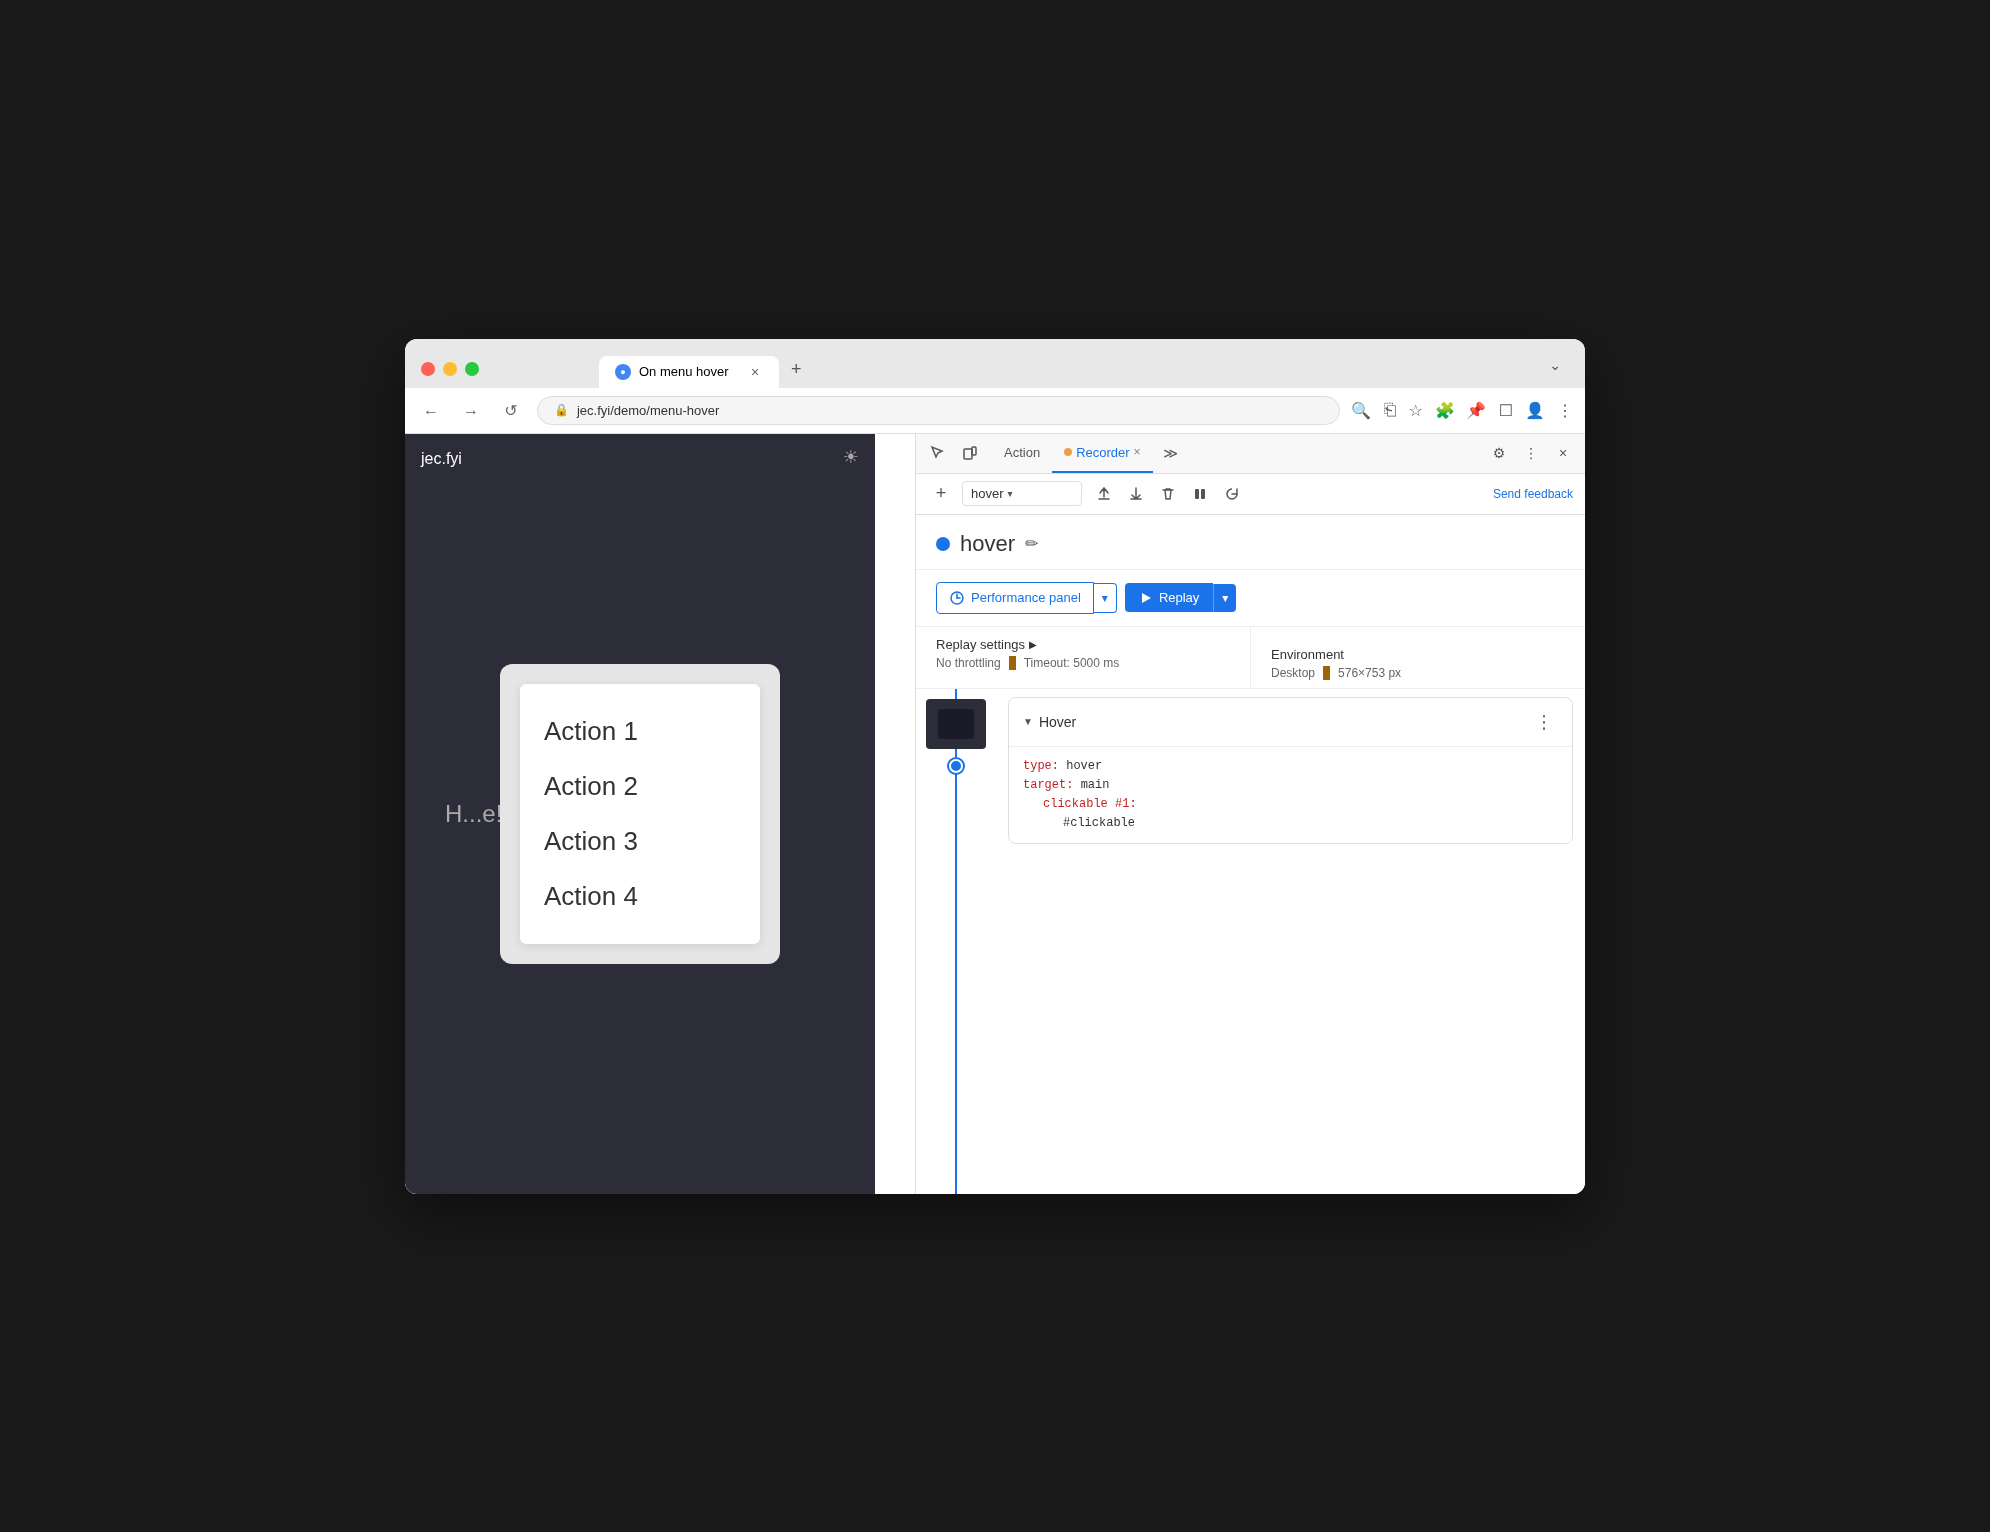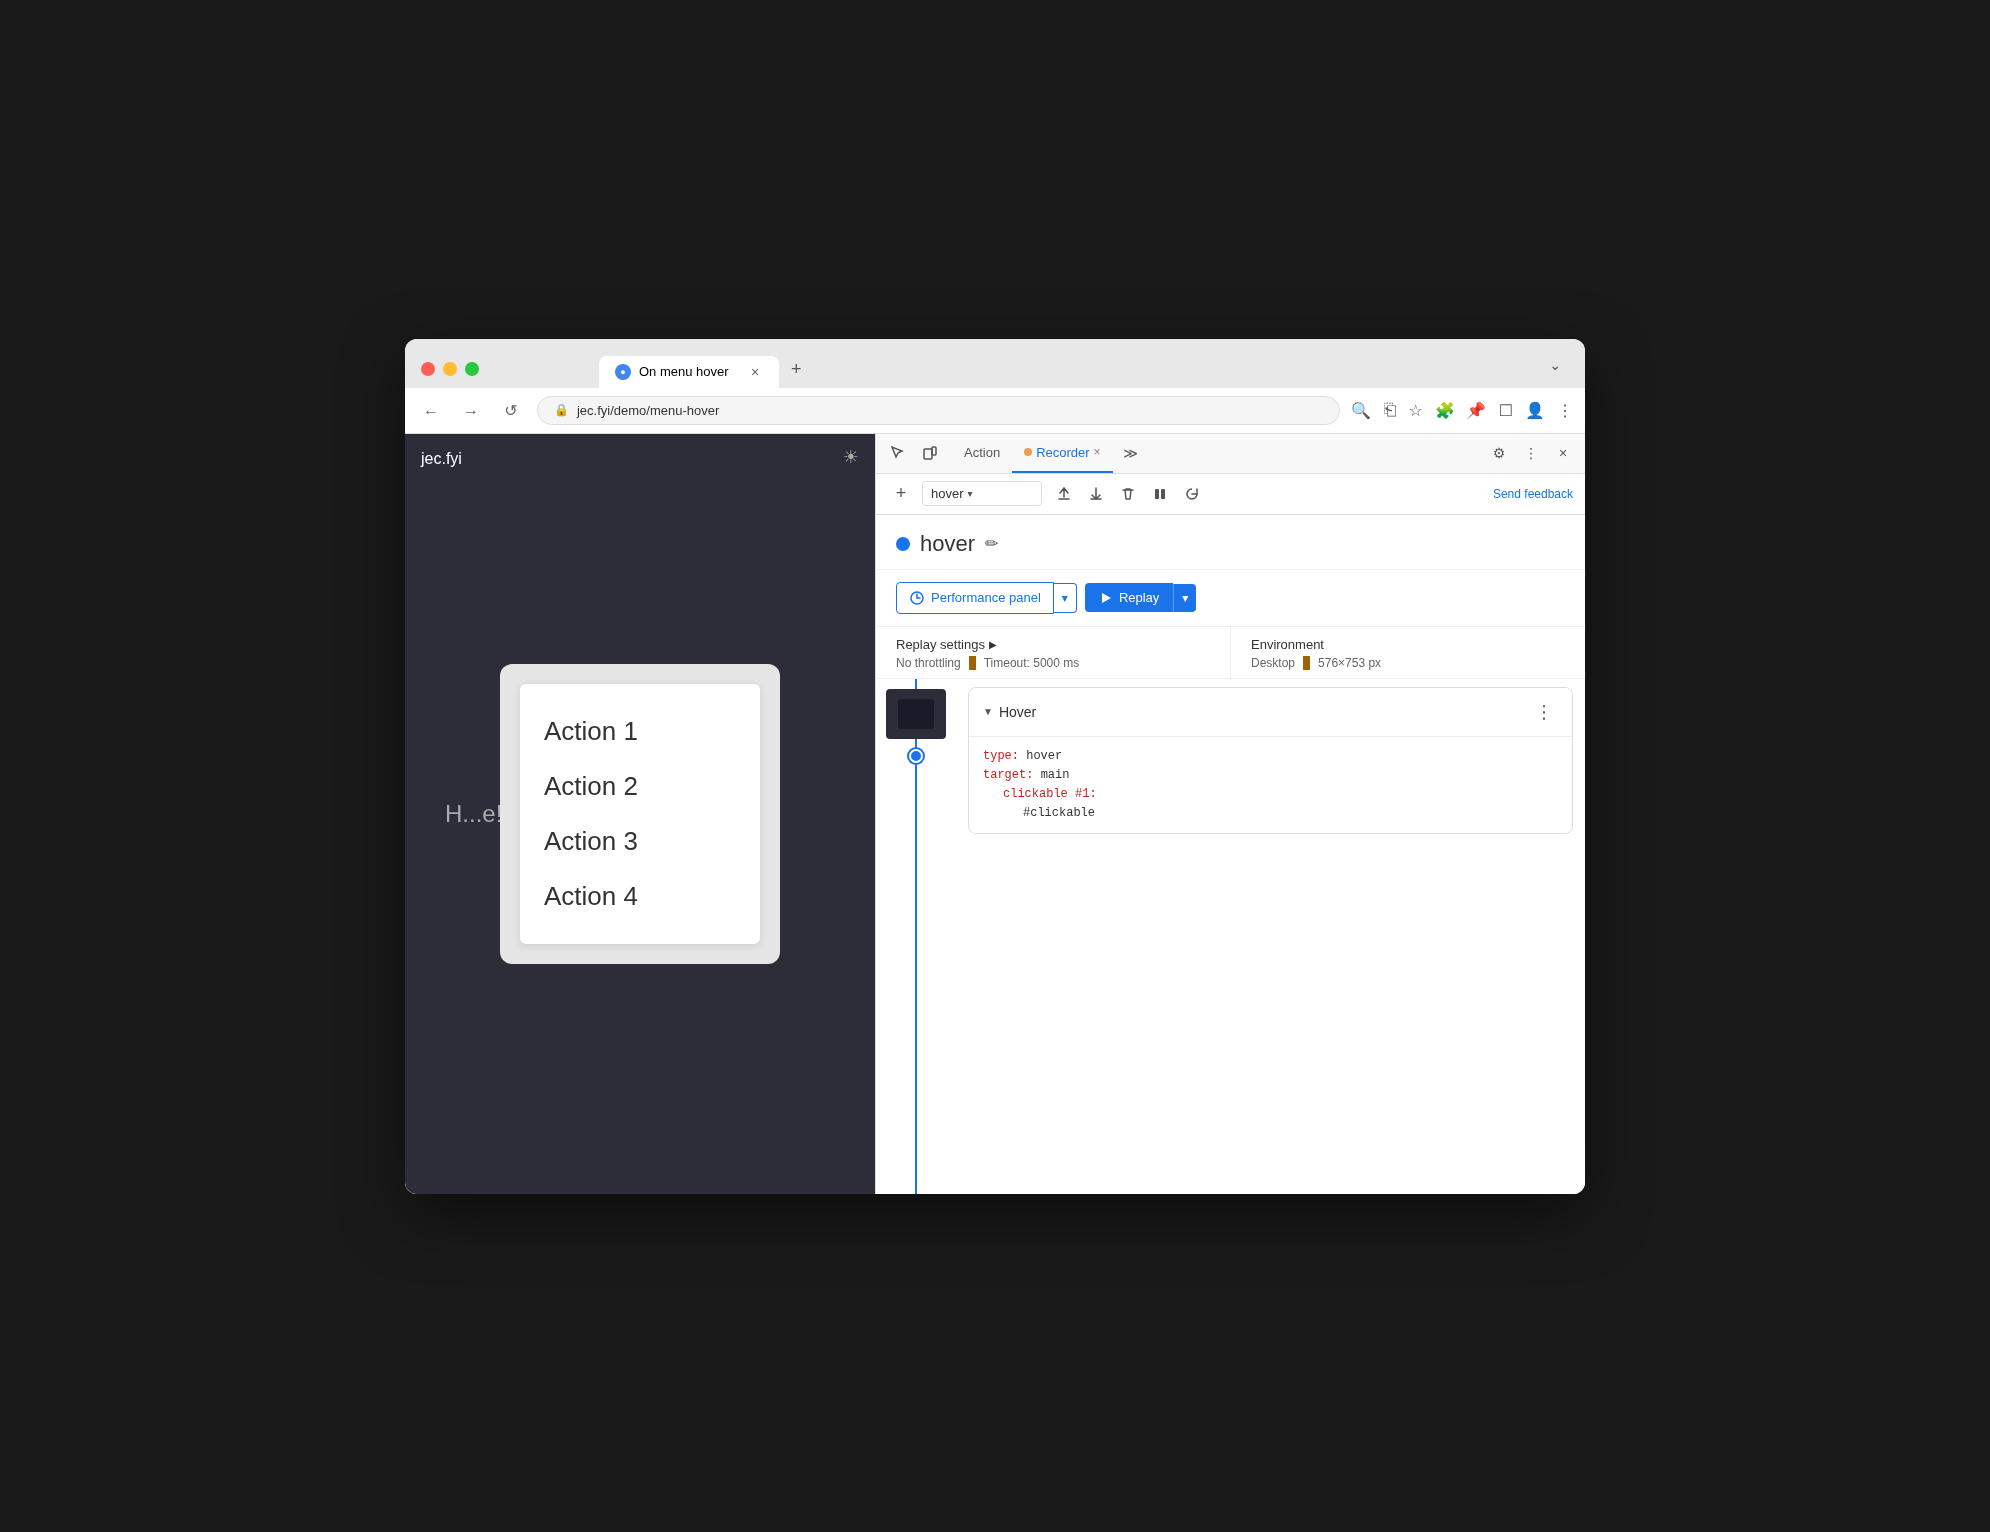--- a/index.html
+++ b/index.html
@@ -121,20 +121,21 @@
       display: flex;
       gap: 12px;
       align-items: center;
     }
     .addr-icon { color: #555; font-size: 16px; cursor: pointer; }
     
     .main-content {
       display: flex;
       height: 760px;
       background: #fff;
+      gap: 40px;
     }
     
     .webpage {
       width: 470px;
       background: #2d2d3a;
       display: flex;
       flex-direction: column;
       align-items: center;
       justify-content: center;
       position: relative;
@@ -404,21 +405,21 @@
       align-items: stretch;
       border-bottom: 1px solid #eee;
     }
     .settings-left {
       flex: 1;
       padding: 10px 20px 8px;
       border-right: 1px solid #eee;
     }
     .settings-right {
       flex: 1;
-      padding: 10px 20px 8px;
+      padding: 20px 20px 8px;
     }
     .settings-label {
       font-size: 13px;
       color: #333;
       font-weight: 500;
       display: flex;
       align-items: center;
       gap: 4px;
       margin-bottom: 4px;
     }

